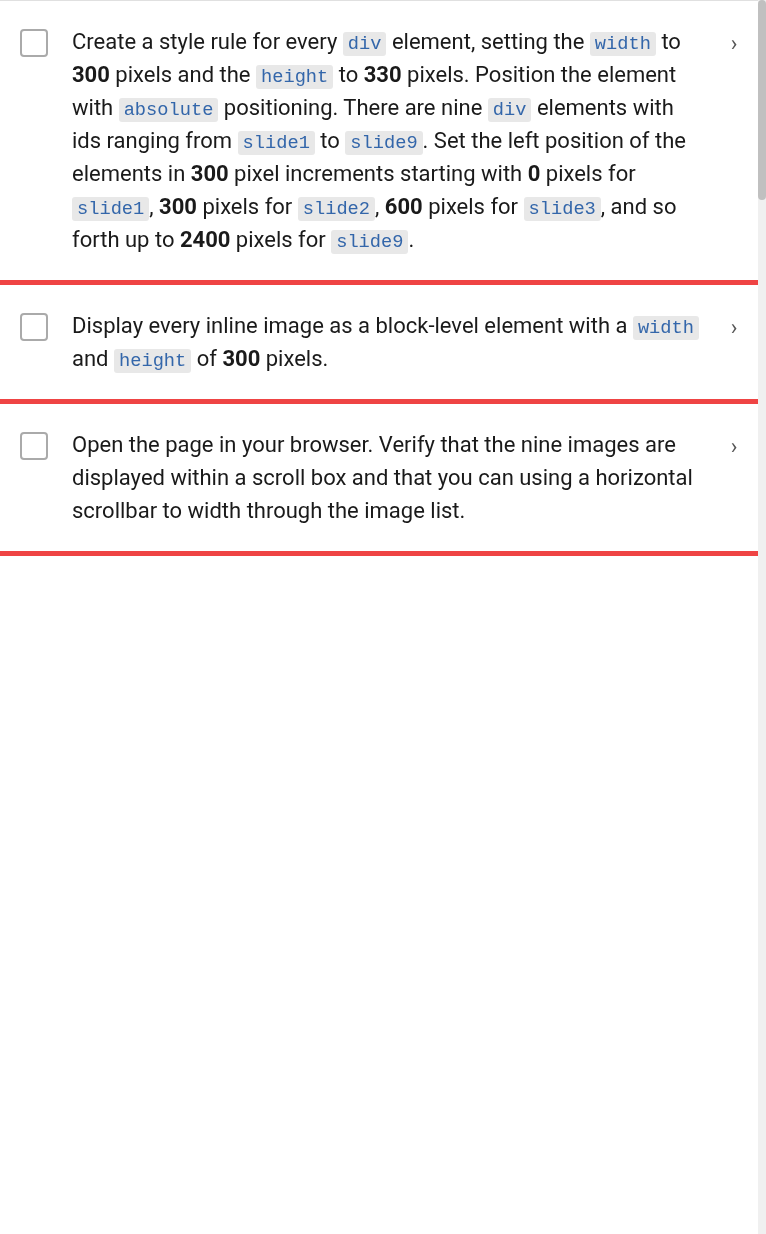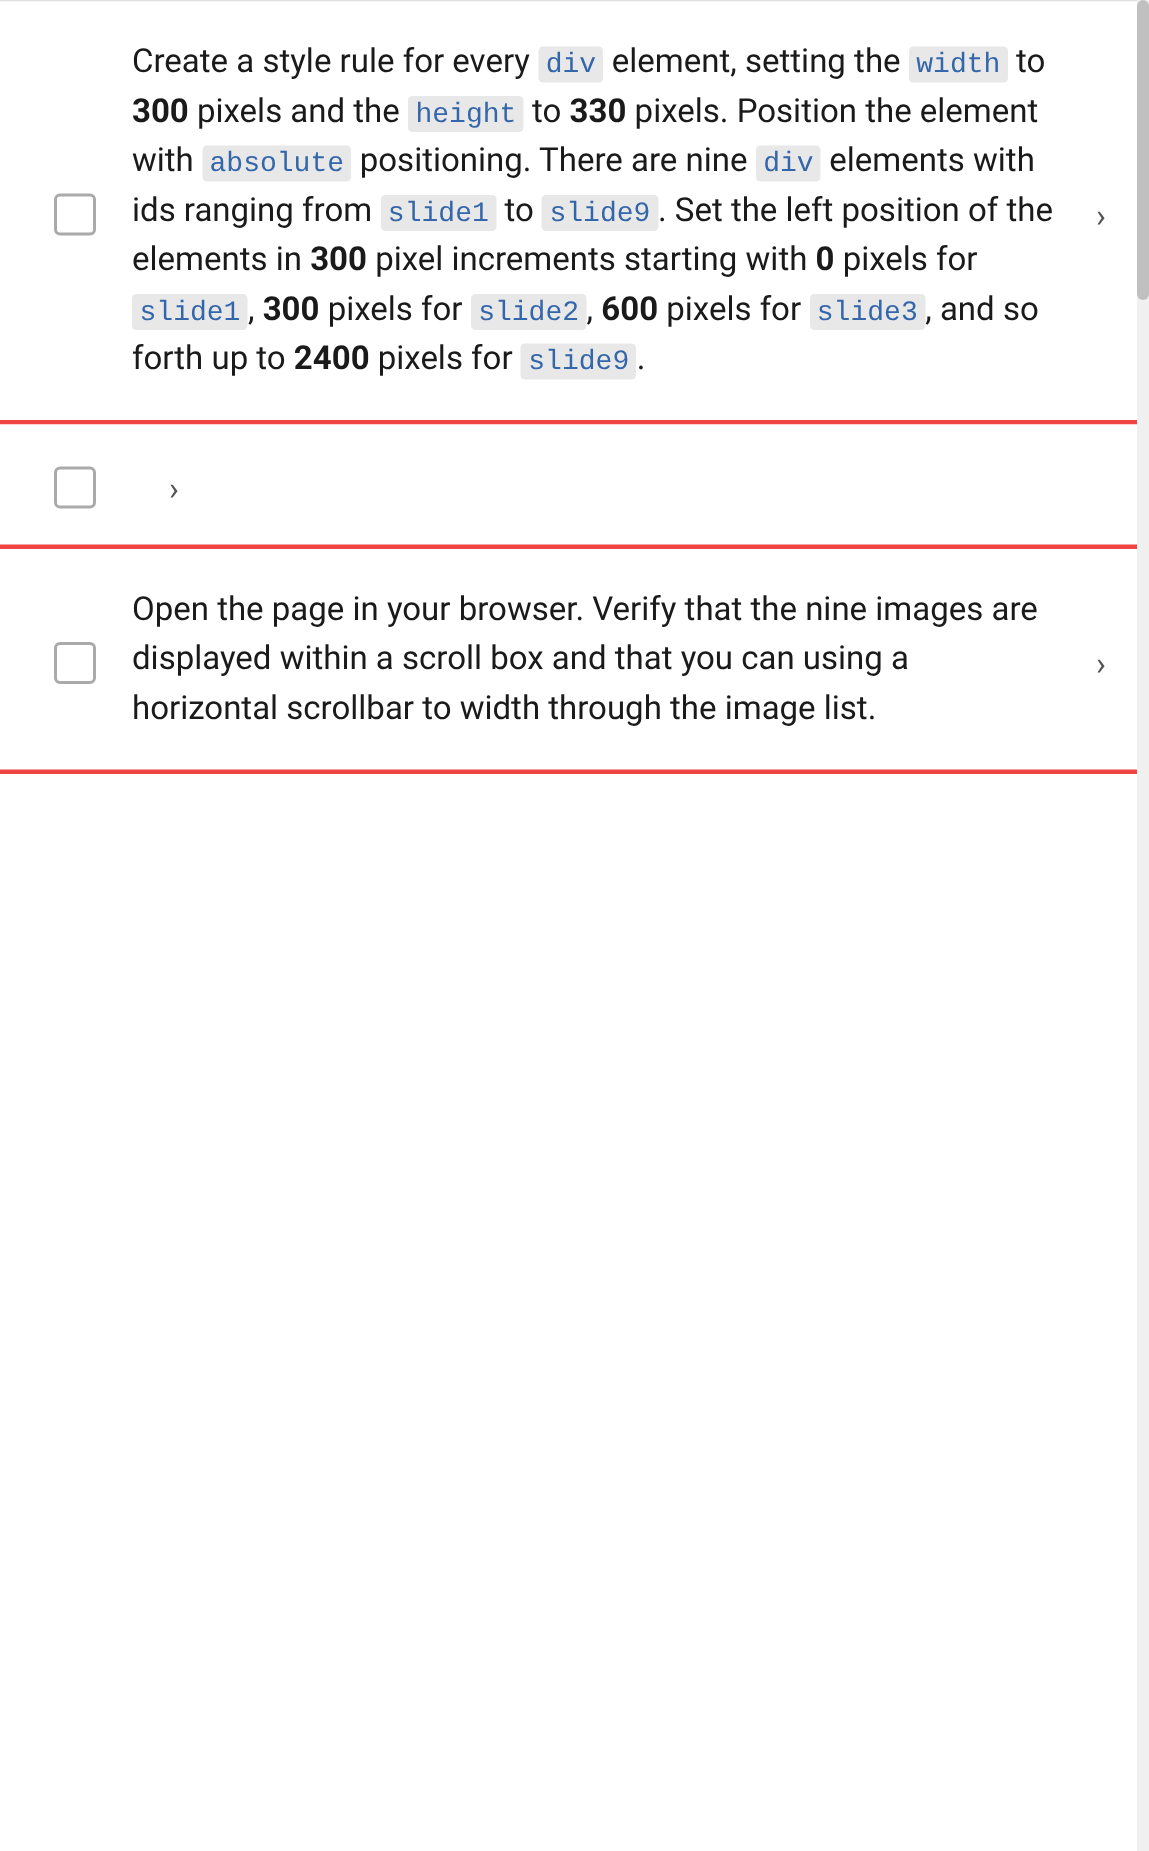--- a/index.html
+++ b/index.html
@@ -16,23 +16,23 @@
       overflow-x: hidden;
     }
 
     .task-list {
       width: 100%;
       border-top: 1px solid #e0e0e0;
     }
 
     .task-item {
       display: flex;
-      align-items: center;
-      padding: 24px 20px 24px 36px;
-      border-bottom: 3px solid #ef4444;
+      align-items: flex-start;
+      padding: 24px 20px 24px 20px;
+      border-bottom: 5px solid #ef4444;
       position: relative;
       background: #ffffff;
     }
 
     .task-checkbox {
       width: 28px;
       height: 28px;
       border: 2px solid #aaaaaa;
       border-radius: 4px;
       flex-shrink: 0;
@@ -98,20 +98,21 @@
 <body>
 
 <div class="task-list">
     <div class="task-item">
       <div class="task-checkbox"></div>
       <div class="task-content">Create a style rule for every <span class="code-tag">div</span> element, setting the <span class="code-tag">width</span> to <strong class="bold">300</strong> pixels and the <span class="code-tag">height</span> to <strong class="bold">330</strong> pixels. Position the element with <span class="code-tag">absolute</span> positioning. There are nine <span class="code-tag">div</span> elements with ids ranging from <span class="code-tag">slide1</span> to <span class="code-tag">slide9</span>. Set the left position of the elements in <strong class="bold">300</strong> pixel increments starting with <strong class="bold">0</strong> pixels for <span class="code-tag">slide1</span>, <strong class="bold">300</strong> pixels for <span class="code-tag">slide2</span>, <strong class="bold">600</strong> pixels for <span class="code-tag">slide3</span>, and so forth up to <strong class="bold">2400</strong> pixels for <span class="code-tag">slide9</span>.</div>
       <div class="task-arrow">›</div>
     </div>
     <div class="task-item">
       <div class="task-checkbox"></div>
+      <div class="task-content">Display every inline image as a block-level element with a <span class="code-tag">width</span> and <span class="code-tag">height</span> of <strong class="bold">300</strong> pixels.</div>
       <div class="task-arrow">›</div>
     </div>
     <div class="task-item">
       <div class="task-checkbox"></div>
       <div class="task-content">Open the page in your browser. Verify that the nine images are displayed within a scroll box and that you can using a horizontal scrollbar to width through the image list.</div>
       <div class="task-arrow">›</div>
     </div>
   </div>
 
 <div class="scrollbar-track">

